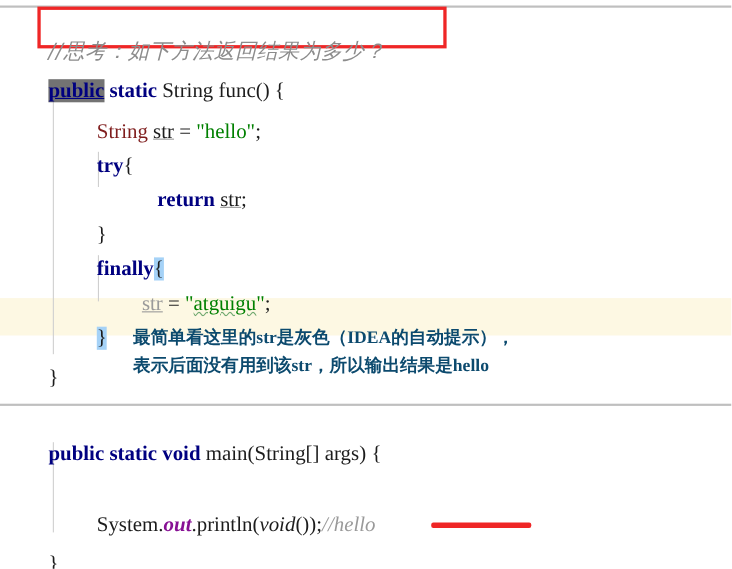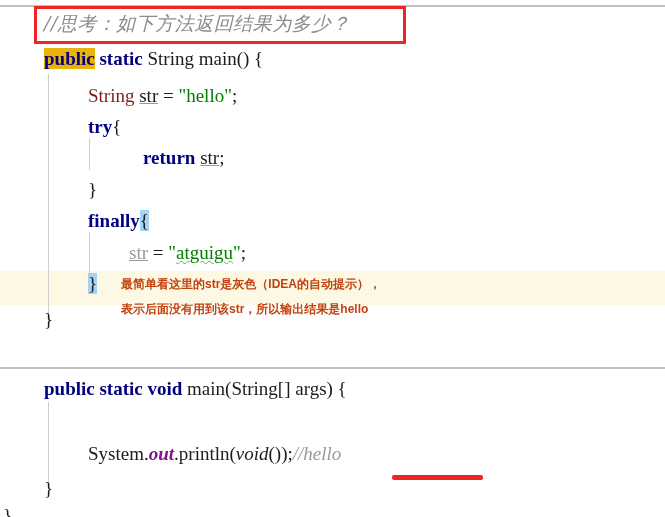--- a/index.html
+++ b/index.html
@@ -9,21 +9,21 @@
   }
   body {
     width: 665px;
     height: 517px;
     position: relative;
     overflow: hidden;
     font-family: "Liberation Serif", "DejaVu Serif", serif;
   }
 
   
-  .abs { position: absolute; white-space: pre; }
+  .abs { position: absolute; white-space: pre; margin-top: 24px; }
 
   
   .hrule {
     position: absolute;
     left: 0;
     width: 665px;
     height: 2px;
     background: #bfbfbf;
   }
   #rule-top   { top: 5px; }
@@ -73,21 +73,21 @@
   .type    { color: #7f1d1d; }
   .plain   { color: #1c1c1c; }
   .str     { color: #008000; }
   .gray    { color: #9a9a9a; }
   .cmt     { color: #9a9a9a; font-style: italic; }
   .field   { color: #871094; font-weight: bold; font-style: italic; }
   .meth    { color: #1c1c1c; font-style: italic; }
   .ul      { text-decoration: underline; text-decoration-color: #9a9a9a; }
 
   
-  .hl-tan  { background: #eab308; }
+  .hl-tan  { background: #737373; text-decoration: underline; }
   .hl-blue { background: #a5d2f7; }
 
   
   .wavy {
     text-decoration: underline;
     text-decoration-style: wavy;
     text-decoration-color: #6fa86f;
     text-decoration-thickness: 1px;
   }
 
@@ -98,25 +98,25 @@
     font-family: "DejaVu Serif", serif;
     font-style: italic;
     font-size: 19px;
     line-height: 22px;
     color: #8c8c8c;
     letter-spacing: 0.5px;
   }
 
   
   .annot {
-    font-family: Liberation Sans, sans-serif;
+    font-family: Liberation Serif, serif;
     font-weight: bold;
-    font-size: 12px;
+    font-size: 16px;
     line-height: 24px;
-    color: #c2410c;
+    color: #0c4a6e;
     letter-spacing: 0px;
   }
   #annot-l1 { left: 121px; top: 272px; }
   #annot-l2 { left: 121px; top: 297px; }
 
   
   #hello-underline {
     position: absolute;
     left: 392px;
     top: 475px;
@@ -152,21 +152,21 @@
 
 <div class="guide" id="guide-outer-1"></div>
 <div class="guide" id="guide-try"></div>
 <div class="guide" id="guide-finally"></div>
 <div class="guide" id="guide-outer-2"></div>
 
 <div id="comment-box"></div>
 
 <div class="abs" id="comment-text">//思考：如下方法返回结果为多少？</div>
 
-<div class="abs code" id="line-sig1"><span class="kw hl-tan">public</span><span class="kw"> static </span><span class="plain">String main() {</span></div>
+<div class="abs code" id="line-sig1"><span class="kw hl-tan">public</span><span class="kw"> static </span><span class="plain">String func() {</span></div>
 
 <div class="abs code" id="line-str"><span class="type">String </span><span class="plain ul">str</span><span class="plain"> = </span><span class="str">"hello"</span><span class="plain">;</span></div>
 
 <div class="abs code" id="line-try"><span class="kw">try</span><span class="plain">{</span></div>
 
 <div class="abs code" id="line-return"><span class="kw">return </span><span class="plain ul">str</span><span class="plain">;</span></div>
 
 <div class="abs code" id="line-close1"><span class="plain">}</span></div>
 
 <div class="abs code" id="line-finally"><span class="kw">finally</span><span class="plain hl-blue">{</span></div>

